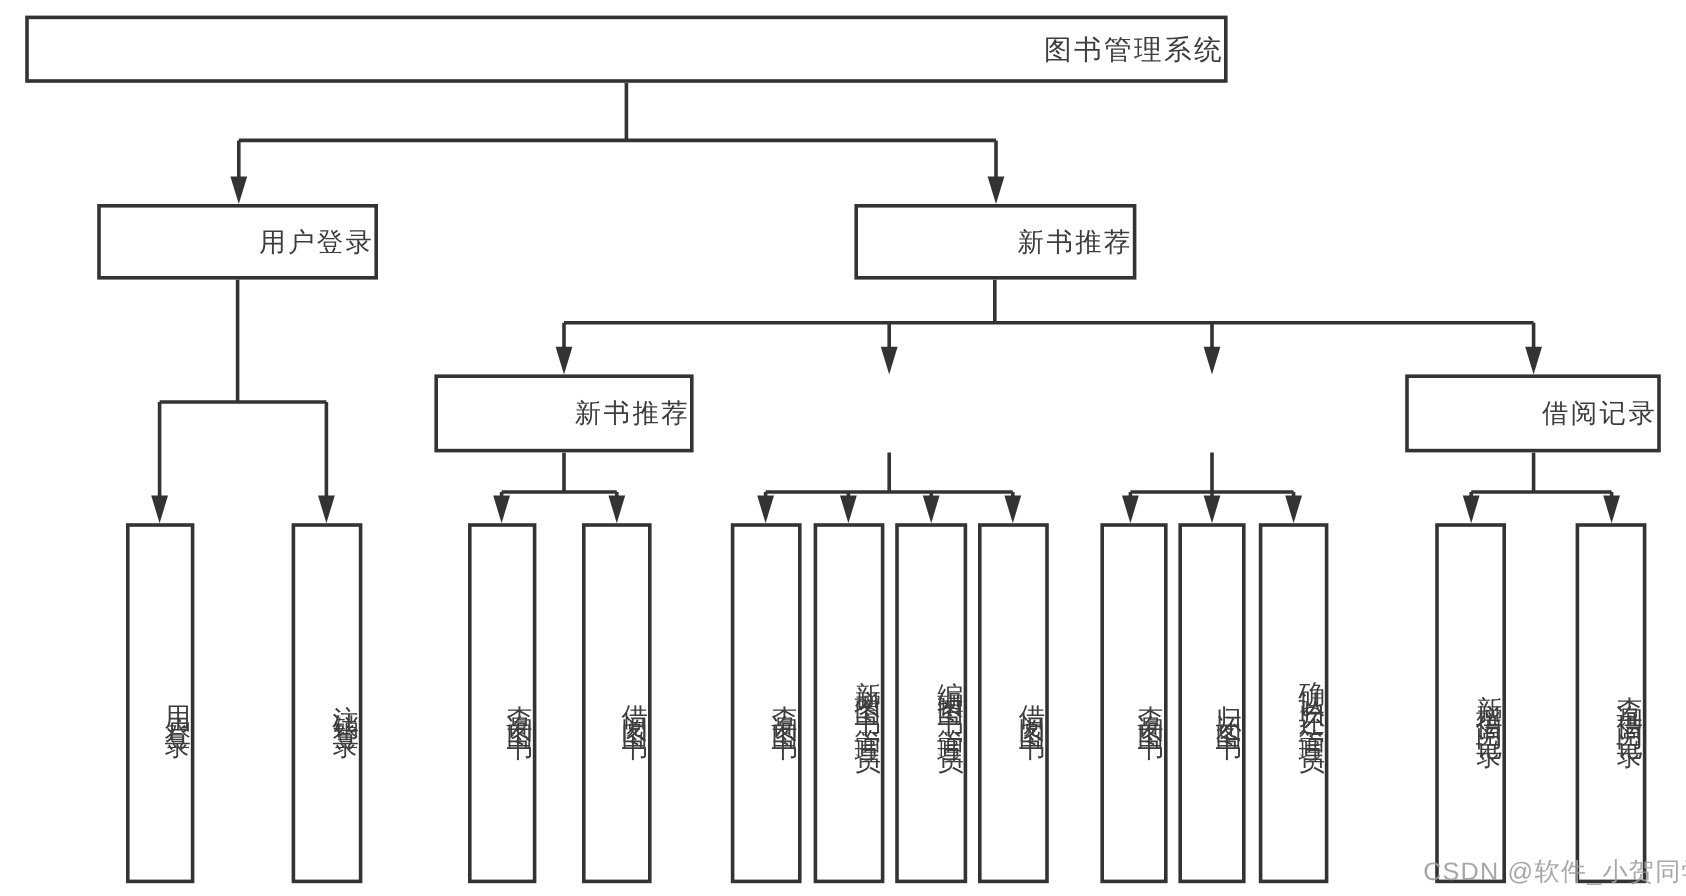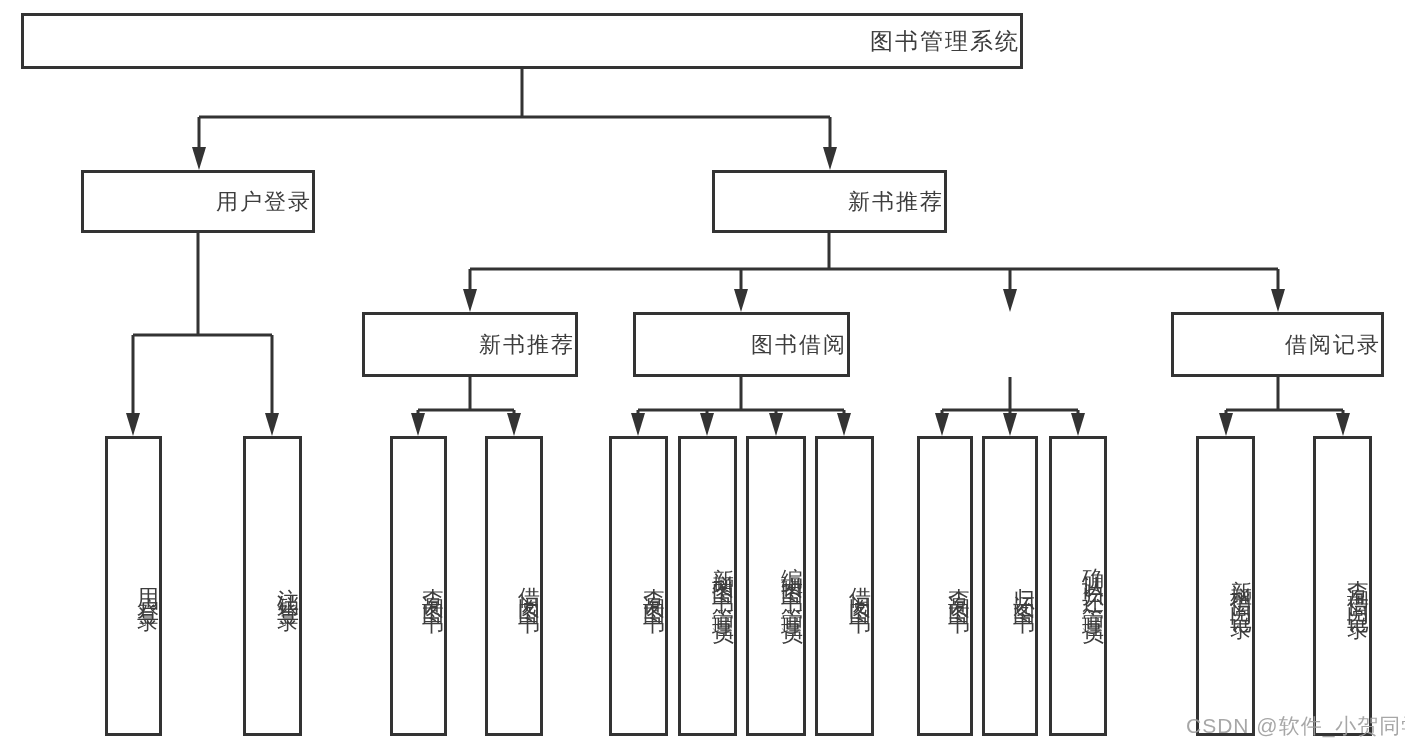--- a/index.html
+++ b/index.html
@@ -75,23 +75,20 @@
   <div class="box h-box" style="left:81px;top:170px;width:234px;height:63px">
     <span>用户登录</span>
   </div>
   <div class="box h-box" style="left:712px;top:170px;width:235px;height:63px">
     <span>新书推荐</span>
   </div>
 
   <div class="box h-box" style="left:362px;top:312px;width:216px;height:65px">
     <span>新书推荐</span>
   </div>
-  <div class="box h-box" style="left:633px;top:312px;width:217px;height:65px">
-    <span>图书借阅</span>
-  </div>
   <div class="box h-box" style="left:1171px;top:312px;width:213px;height:65px">
     <span>借阅记录</span>
   </div>
 
   <div class="box v-box" style="left:105px;top:436px;width:57px;height:300px">
     <span>用户登录</span>
   </div>
   <div class="box v-box" style="left:243px;top:436px;width:59px;height:300px">
     <span>注销登录</span>
   </div>

